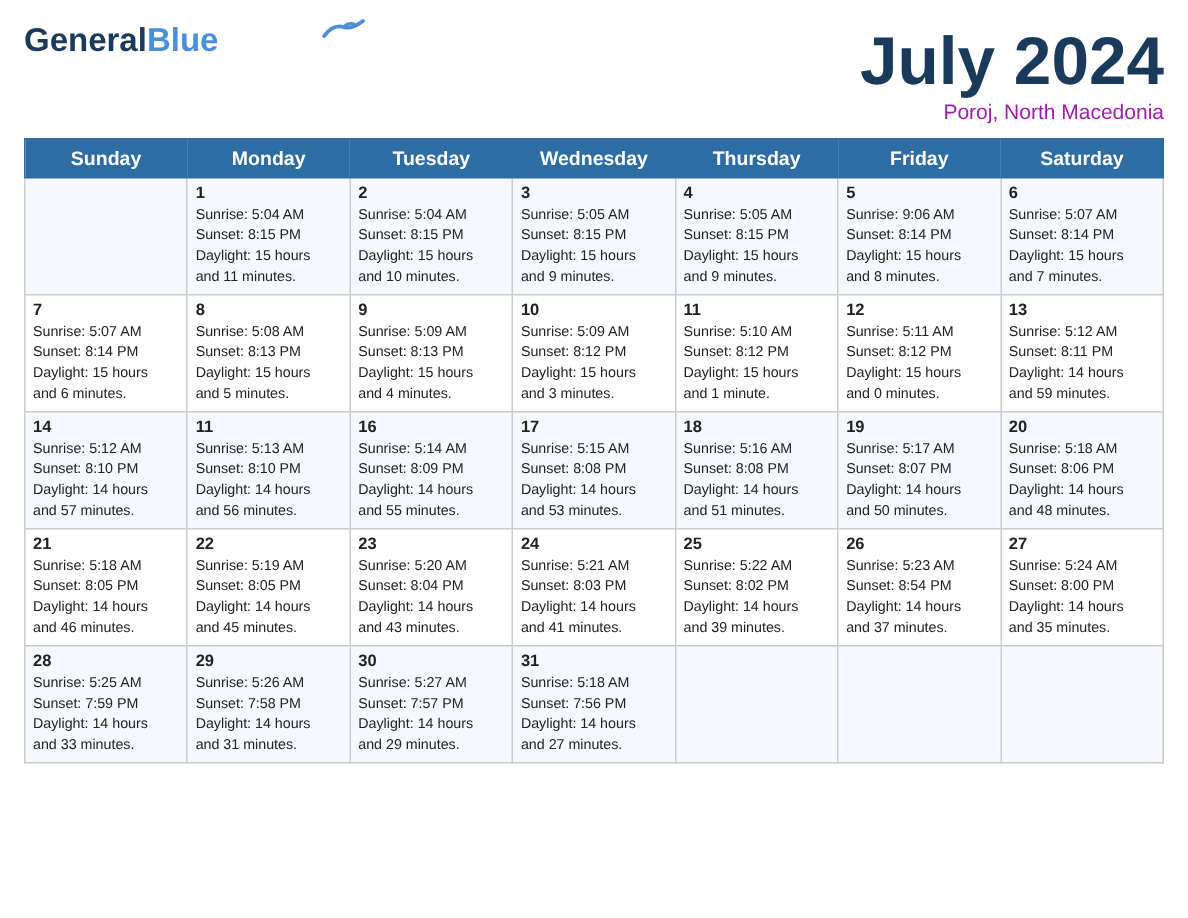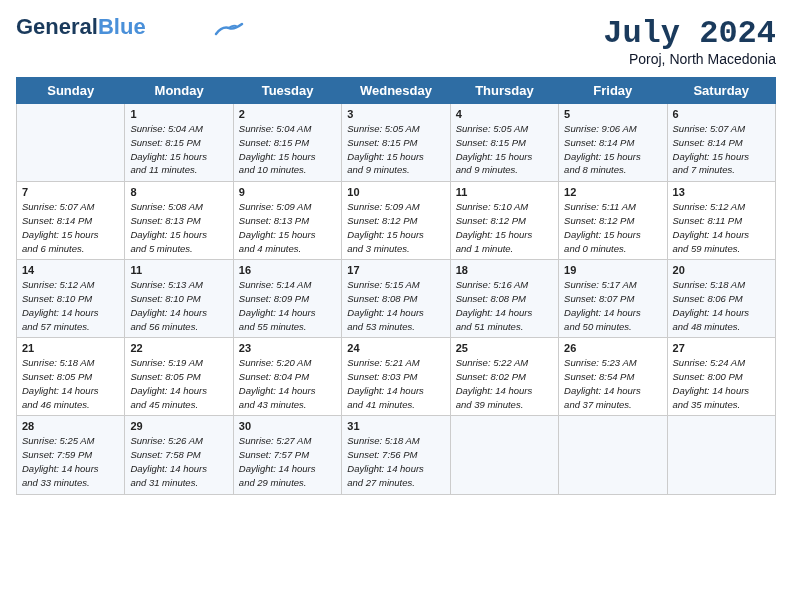--- a/index.html
+++ b/index.html
@@ -37,29 +37,28 @@
     .logo-bird {
       width: 30px;
       height: 16px;
       margin-left: 52px;
       margin-top: -4px;
     }
     .title-block {
       text-align: right;
     }
     .month-year {
-      font-size: 32px;
+      font-size: 45px;
       font-weight: bold;
       color: #1a3a5c;
       line-height: 1.1;
-      font-family: Liberation Mono, monospace;
     }
     .location {
       font-size: 14px;
-      color: #0f172a;
+      color: #a21caf;
     }
     table {
       width: 100%;
       border-collapse: collapse;
       table-layout: fixed;
     }
     thead tr th {
       background-color: #2e6da4;
       color: #fff;
       font-size: 13px;
@@ -83,30 +82,29 @@
       background-color: #fff;
     }
     .day-num {
       font-weight: bold;
       font-size: 11px;
       display: block;
       margin-bottom: 2px;
     }
     .day-info {
       line-height: 1.45;
-      font-style: italic;
     }
   </style>
 </head>
 <body>
 
 <div class="container">
   <div class="header">
     <div class="logo">
-      <div style="display:flex;align-items:flex-end;gap:16px;">
+      <div style="display:flex;align-items:flex-start;gap:16px;">
         <span class="logo-text">General<span>Blue</span></span>
         <svg class="logo-bird" viewBox="0 0 30 16" xmlns="http://www.w3.org/2000/svg">
           <path d="M2 12 Q8 4 15 6 Q20 8 28 2" stroke="#4a90d9" stroke-width="2.5" fill="none" stroke-linecap="round"></path>
           <path d="M15 6 Q18 3 22 4" stroke="#4a90d9" stroke-width="2" fill="none" stroke-linecap="round"></path>
         </svg>
       </div>
     </div>
     <div class="title-block">
       <div class="month-year">July 2024</div>
       <div class="location">Poroj, North Macedonia</div>

